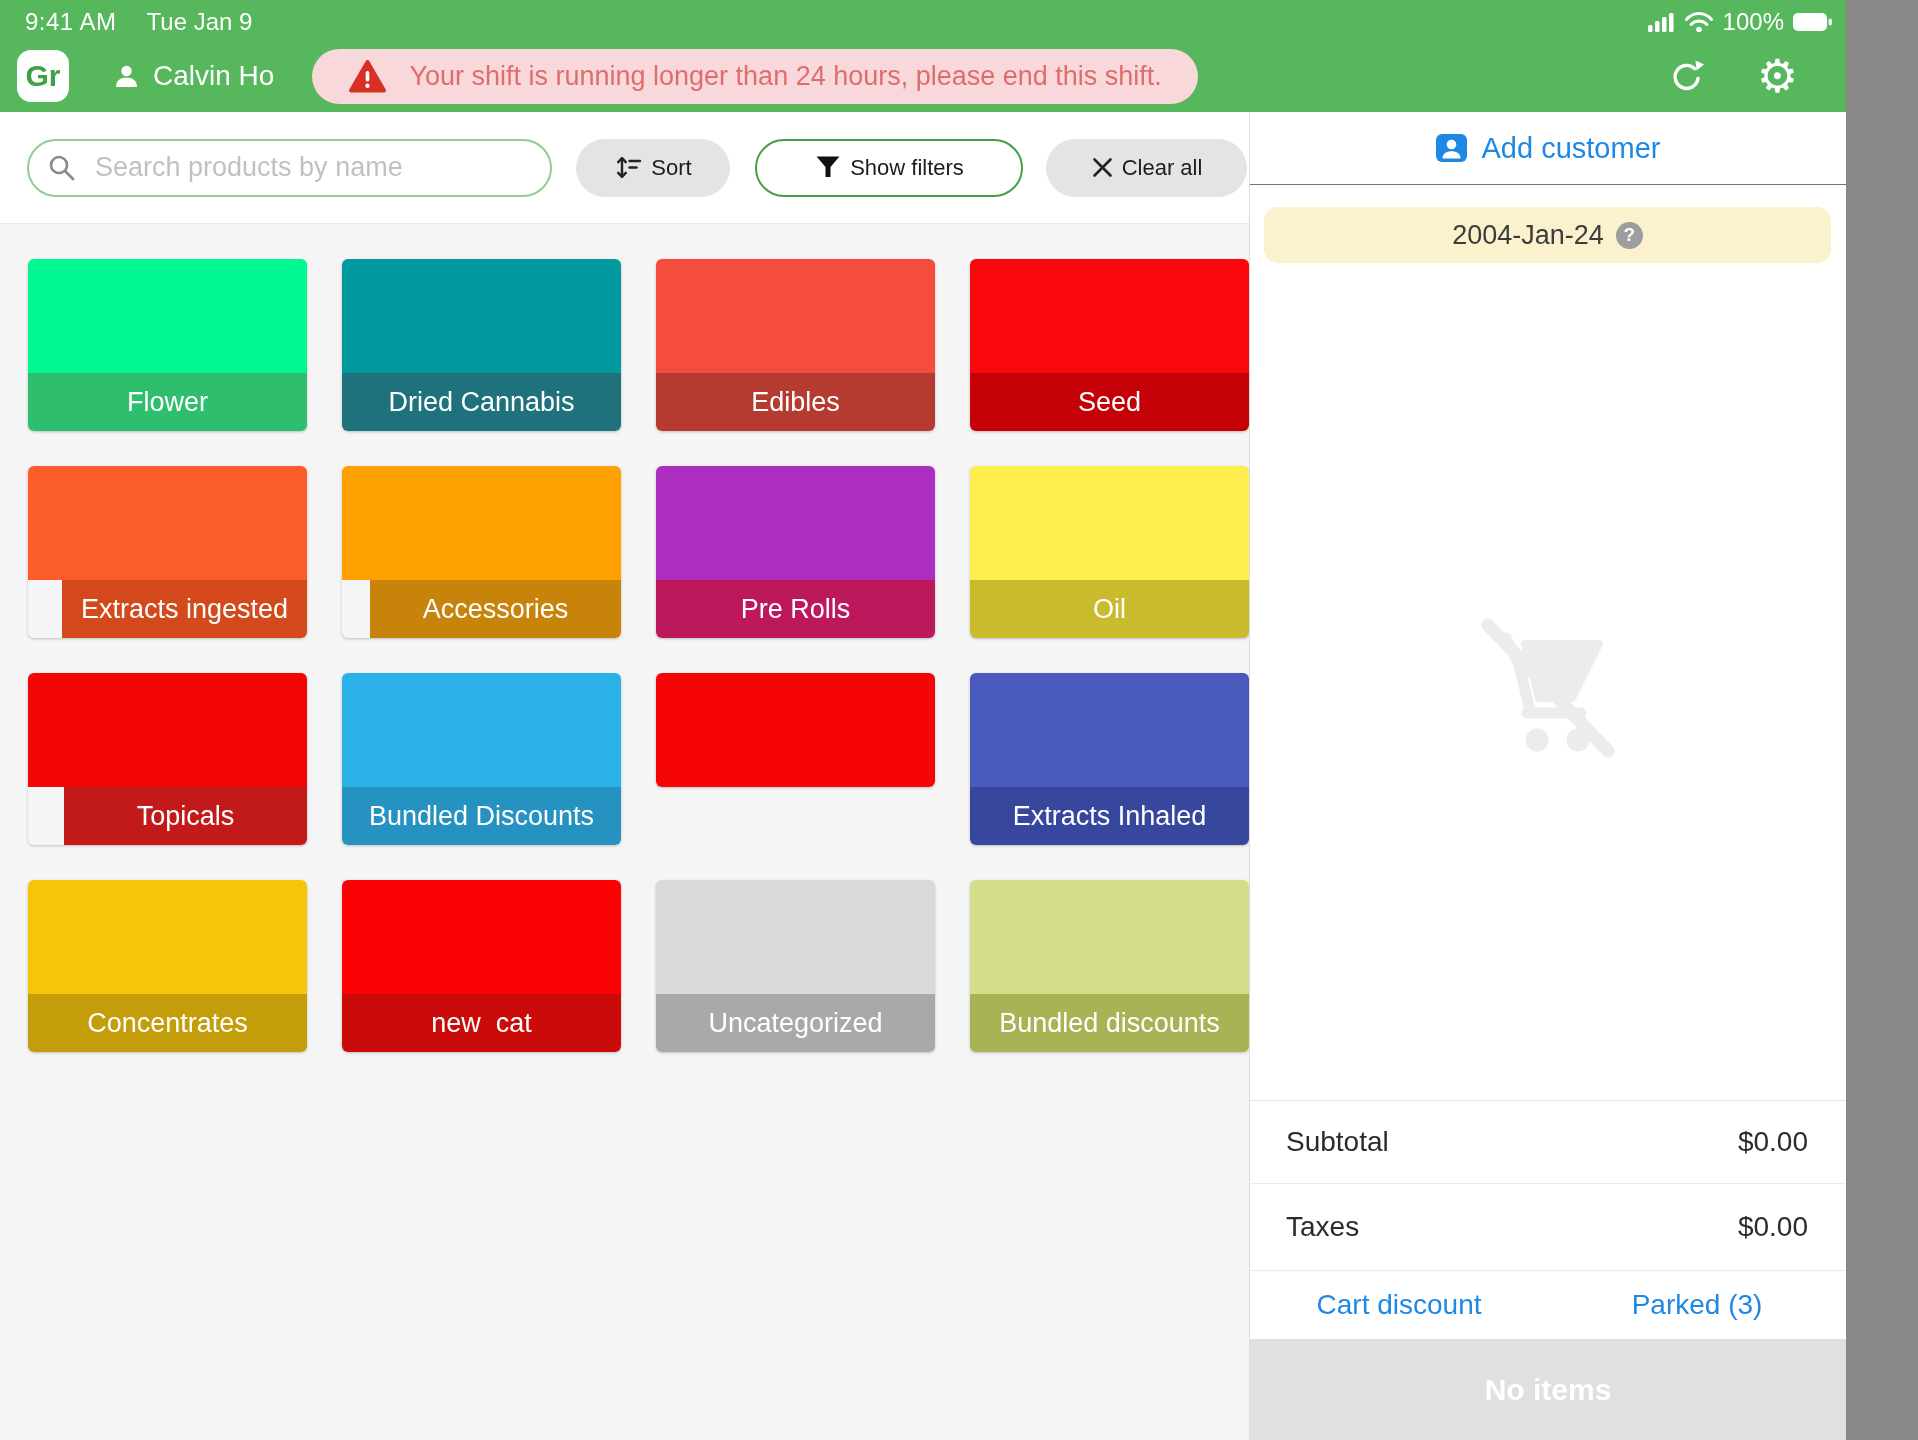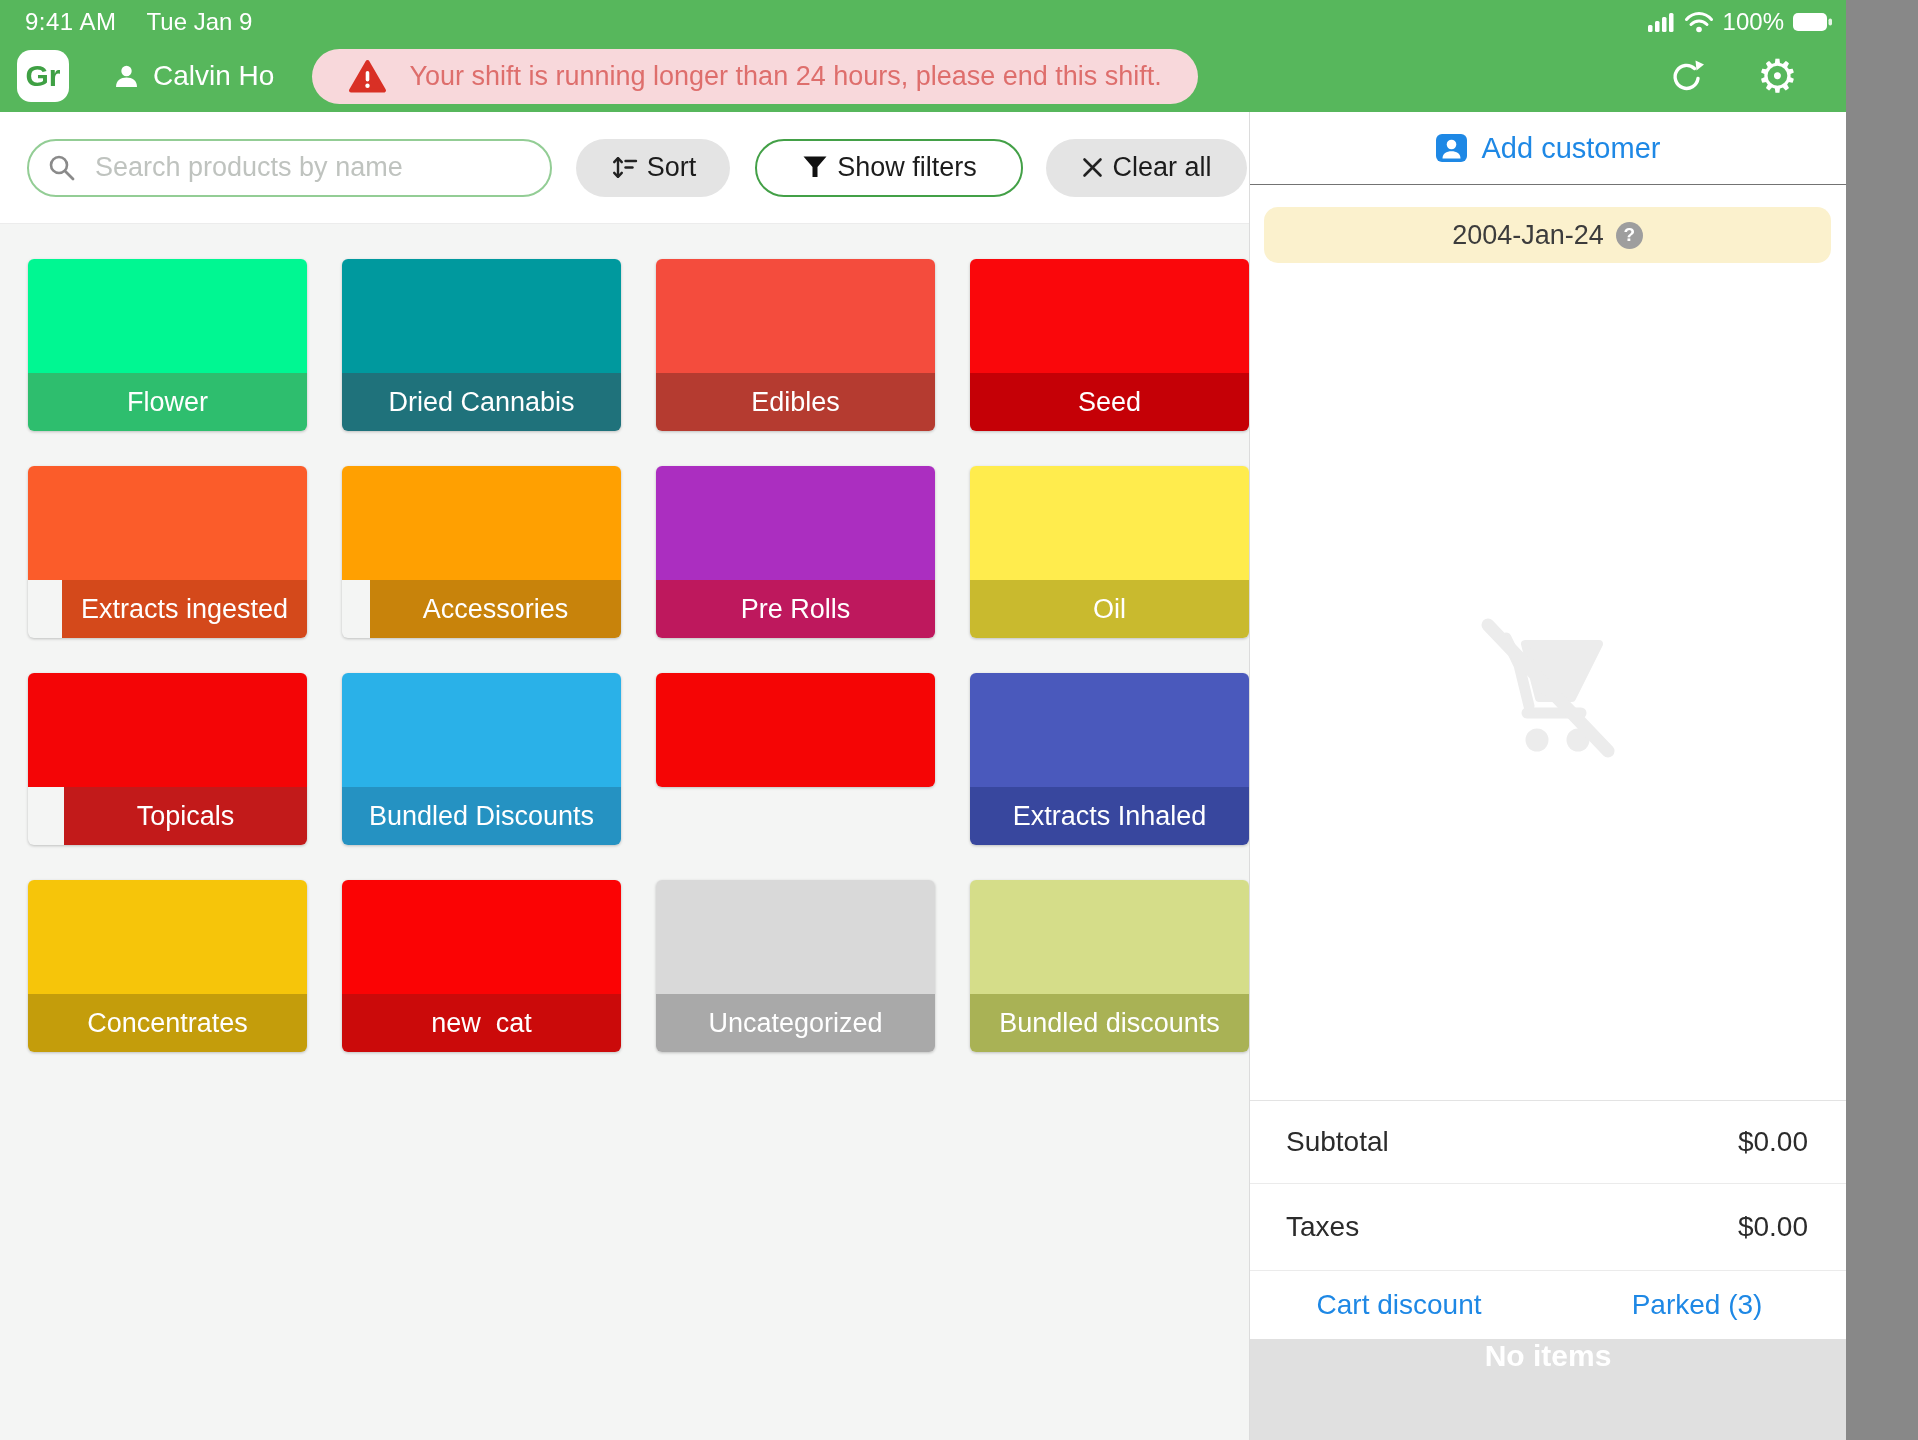--- a/index.html
+++ b/index.html
@@ -28,21 +28,21 @@
   .main{display:flex;height:1328px;}
   .left{width:1280px;background:#F4F5F4;}
   .right{width:637px;background:#fff;border-left:1px solid #DCDCDC;display:flex;flex-direction:column;}
   
   .toolbar{height:112px;background:#fff;display:flex;align-items:center;border-bottom:1px solid #ECECEC;box-sizing:border-box;}
   .search{margin-left:27px;width:525px;height:58px;border:2px solid #93CD95;border-radius:29px;background:#fff;
           display:flex;align-items:center;gap:16px;padding:0 0 0 18px;box-sizing:border-box;}
   .search input{border:0;outline:0;flex:1;font-size:27px;color:#444;background:transparent;font-family:inherit;}
   .search input::placeholder{color:#BFC3BF;}
   .tbtn{height:58px;border-radius:29px;display:flex;align-items:center;justify-content:center;gap:8px;
-        font-size:27px;color:#1C1C1C;box-sizing:border-box;}
+        font-size:22px;color:#1C1C1C;box-sizing:border-box;}
   .btn-gray{background:#E4E4E4;}
   .btn-outline{background:#fff;border:2.5px solid #43A047;}
   .sort-btn{margin-left:24px;width:154px;}
   .filters-btn{margin-left:25px;width:268px;}
   .clear-btn{margin-left:23px;width:201px;}
   
   .grid{padding:35px 0 0 28px;display:grid;grid-template-columns:repeat(4,279px);column-gap:35px;row-gap:35px;
         align-items:start;}
   .tile{width:279px;border-radius:6px;overflow:hidden;box-shadow:0 1px 3px rgba(0,0,0,.22);cursor:pointer;}
   .tile-top{height:114px;}
@@ -58,21 +58,21 @@
   .help-dot{width:27px;height:27px;border-radius:50%;background:#9E9E9E;color:#fff;font-size:19px;font-weight:700;
             display:flex;align-items:center;justify-content:center;}
   .cart-area{flex:1;display:flex;align-items:center;justify-content:center;}
   .totals{border-top:1px solid #E3E3E3;}
   .t-row{height:82px;display:flex;align-items:center;justify-content:space-between;
          padding:0 38px 0 36px;border-bottom:1px solid #EBEBEB;font-size:28px;color:#2B2B2B;}
   .t-row.taxes{height:86px;}
   .links-row{height:68px;display:flex;align-items:center;}
   .links-row .half{width:50%;display:flex;justify-content:center;}
   .link{color:var(--blue,#2196F3);font-size:28px;cursor:pointer;}
-  .no-items{height:101px;background:var(--noitems-bg,#E0E0E0);display:flex;justify-content:center;
+  .no-items{height:101px;background:var(--noitems-bg,#E0E0E0);display:flex;align-items:center;justify-content:center;
             color:#fff;font-size:30px;font-weight:700;}
   svg{display:block;}
 </style>
 </head>
 <body>
 
 <div class="app">
 
   <div class="green-head">
     <div class="status-row">

